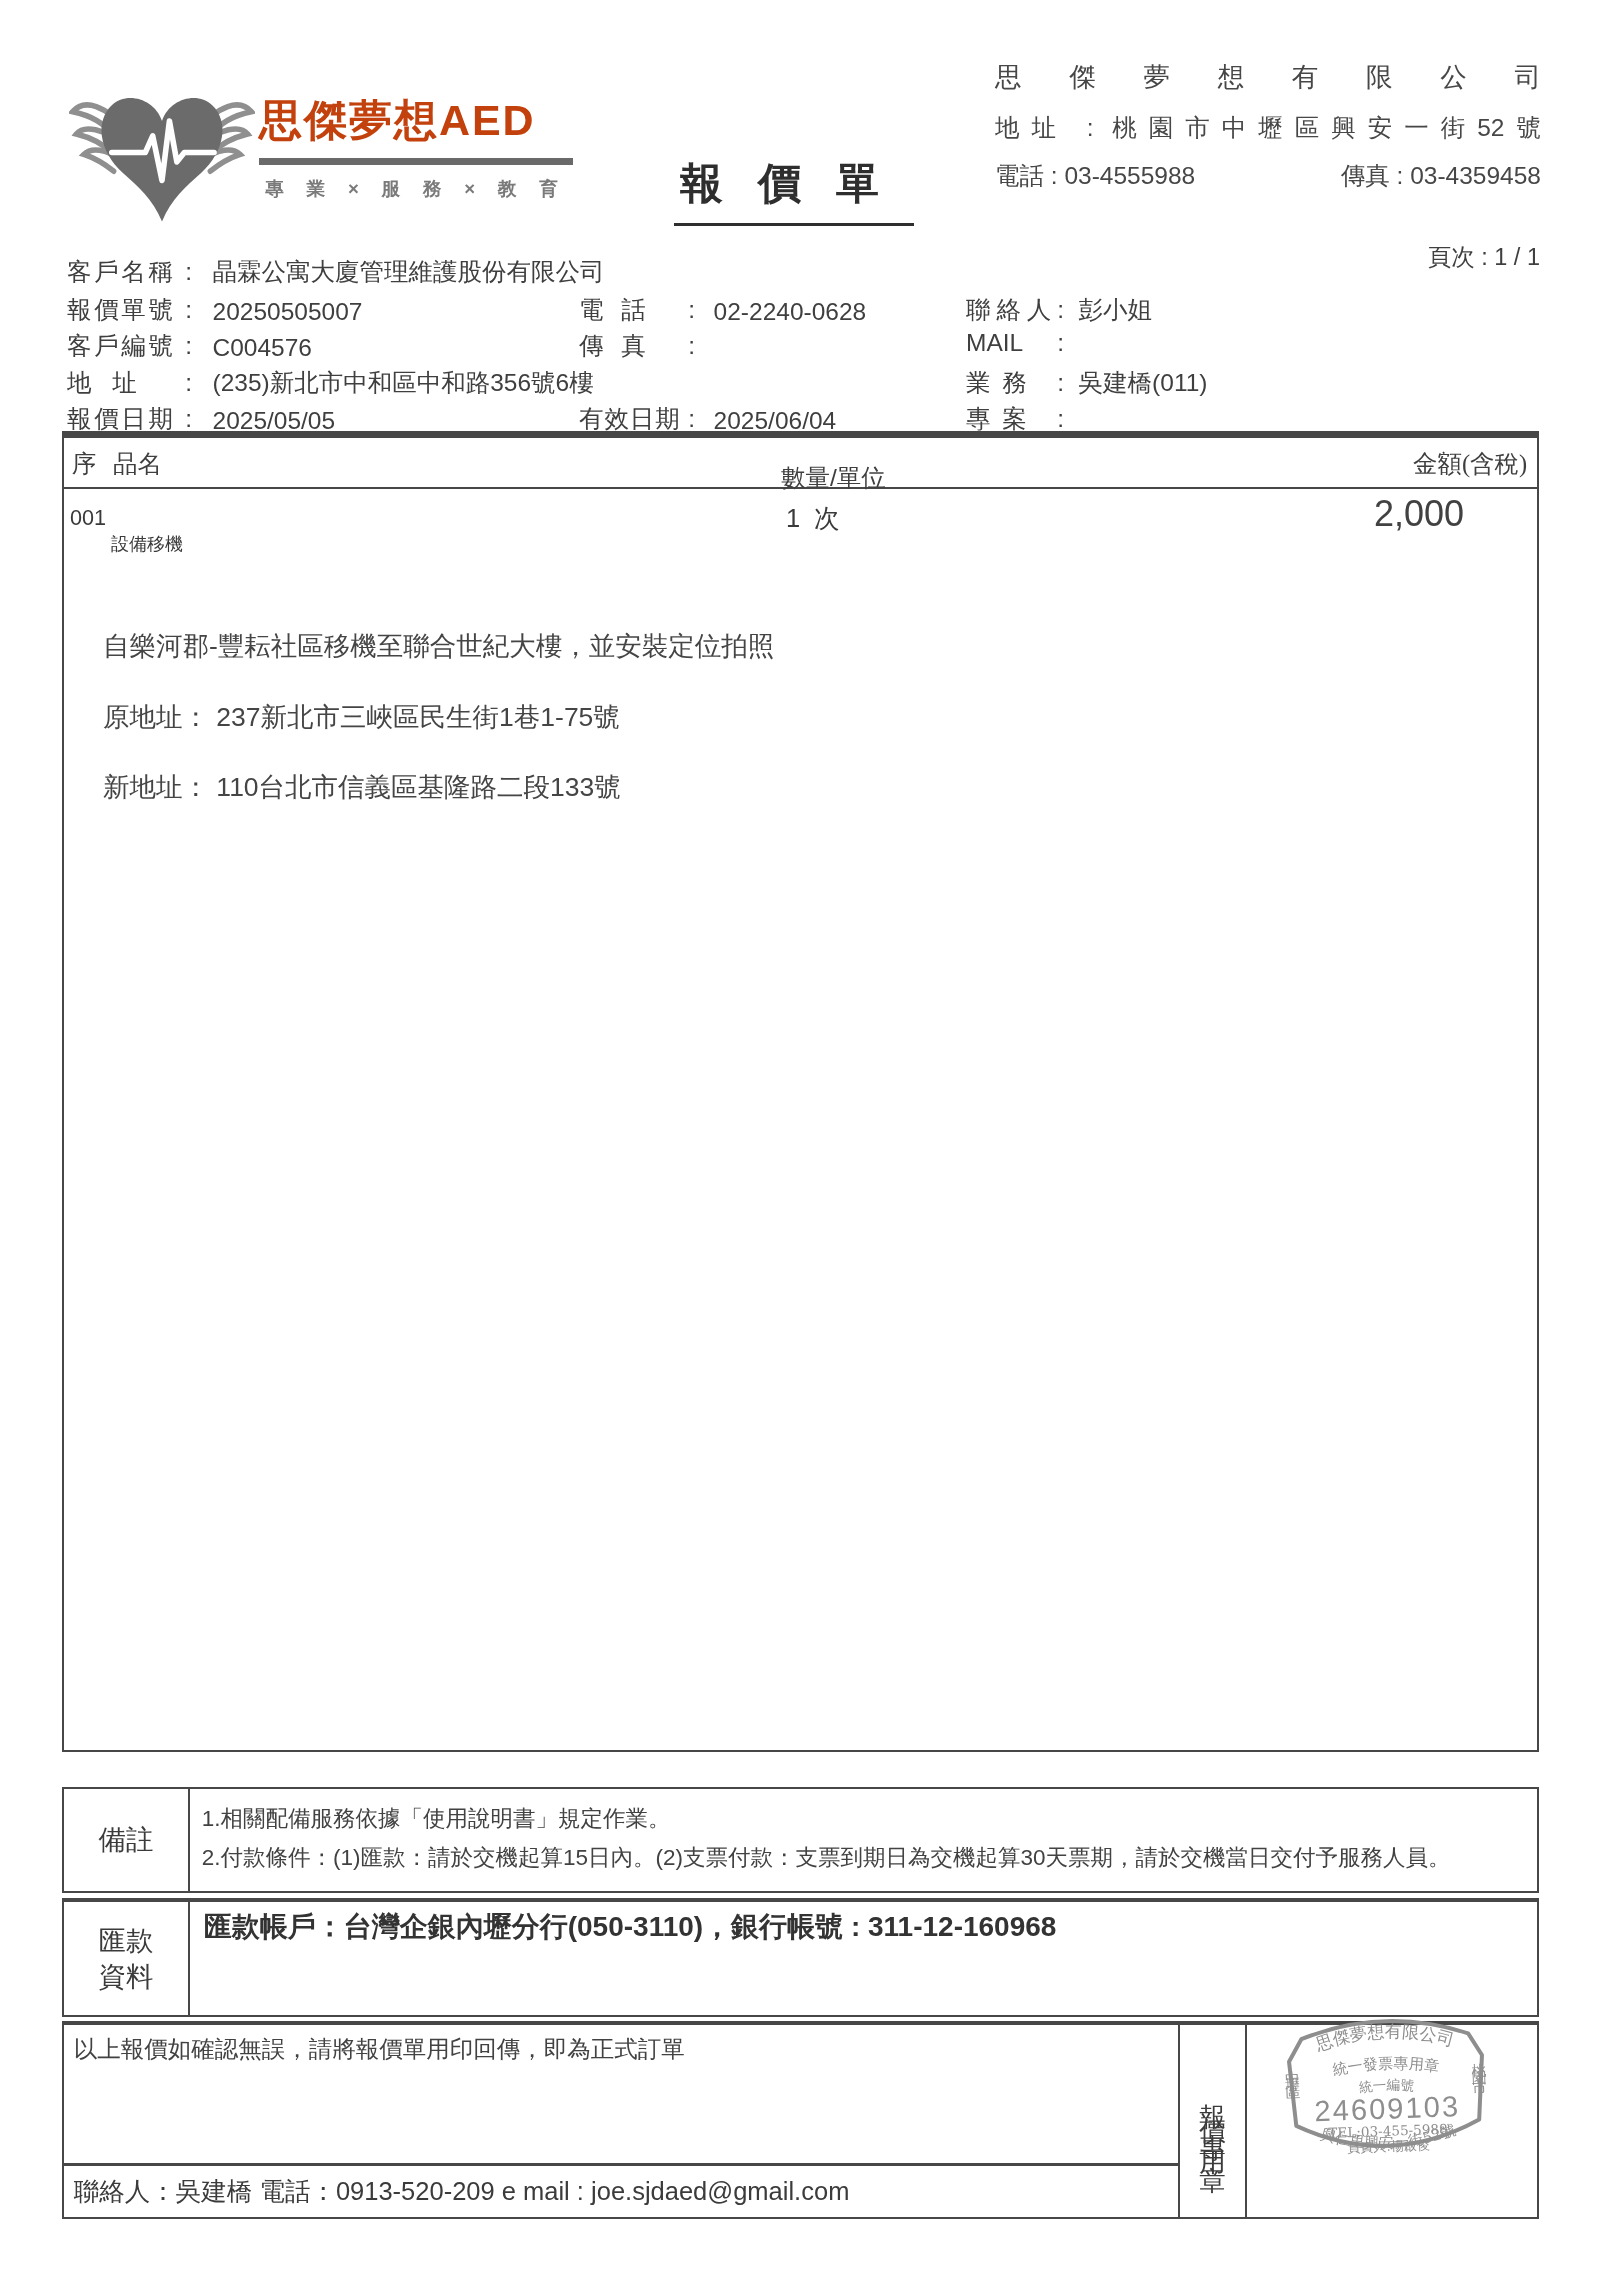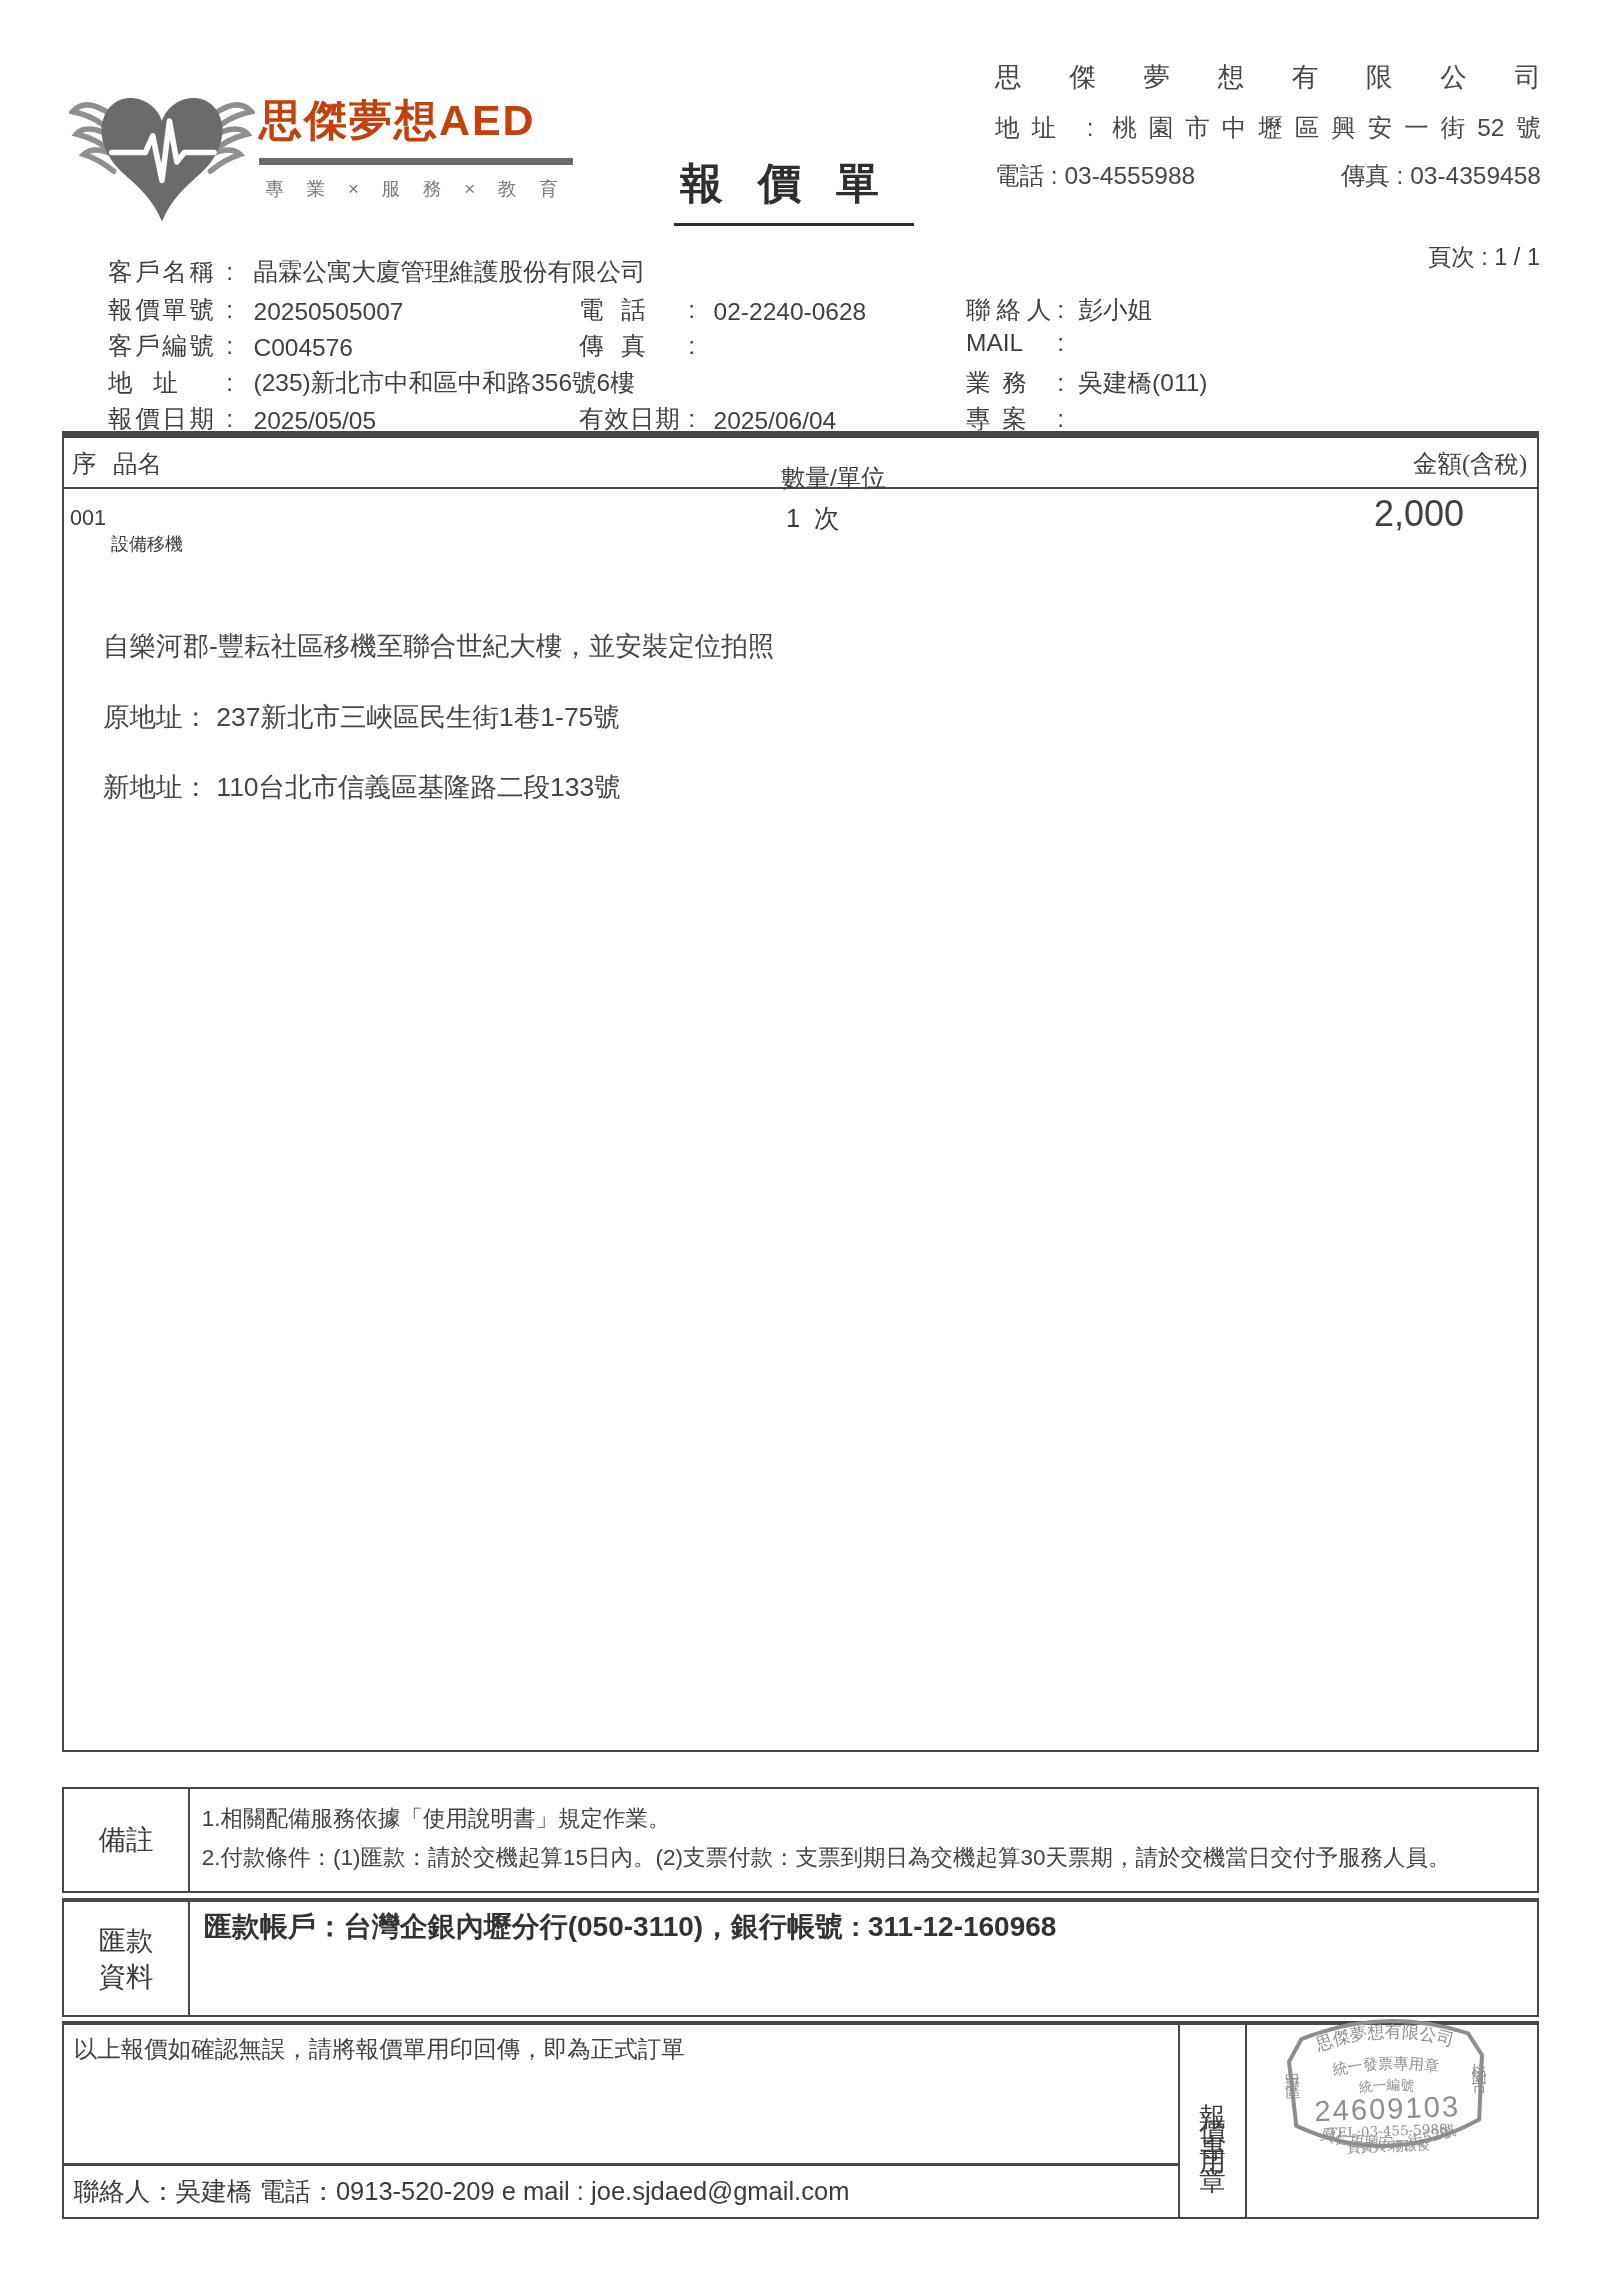--- a/index.html
+++ b/index.html
@@ -4,32 +4,32 @@
 <style>
   html,body{margin:0;padding:0;background:#fff;}
   .page{position:relative;width:1621px;height:2294px;background:#fff;
         font-family:"Liberation Sans",sans-serif;color:#3a3a3a;overflow:hidden;}
   
   .logo-wrap{position:absolute;left:69px;top:61px;display:flex;align-items:flex-start;}
   .logo-svg{width:186px;height:172px;}
   .logo-text{margin-left:3.9px;padding-top:31px;width:314px;}
   .brand{font-size:43px;font-weight:bold;color:#c2410c;letter-spacing:2px;white-space:nowrap;}
   .brand-bar{height:6.9px;background:#6a6a6a;margin-top:7.8px;}
-  .tagline{margin-top:11.8px;font-size:18.6px;font-weight:normal;color:#7a7a7a;letter-spacing:8.8px;text-align:center;white-space:nowrap;}
+  .tagline{margin-top:11.8px;font-size:18.6px;font-weight:bold;color:#7a7a7a;letter-spacing:8.8px;text-align:center;white-space:nowrap;}
   .doc-title{position:absolute;left:674px;top:155px;font-size:43px;font-weight:bold;color:#2e2e2e;
              letter-spacing:35px;padding:0 0 9.8px 5.9px;border-bottom:3.9px solid #2e2e2e;white-space:nowrap;}
   .company-block{position:absolute;left:995px;top:59px;width:546px;color:#474747;}
   .company-name{font-size:26.5px;text-align:justify;text-align-last:justify;}
   .company-address{font-size:24.5px;margin-top:15.7px;text-align:justify;text-align-last:justify;}
   .company-phone-row{margin-top:15.7px;font-size:24.5px;display:flex;justify-content:space-between;}
   .page-info{position:absolute;left:1166px;top:241px;width:374px;text-align:right;font-size:23.5px;color:#3f3f3f;}
   
   .cust{position:absolute;left:67px;width:1480px;font-size:24.5px;color:#3f3f3f;white-space:nowrap;}
   .lbl{display:inline-block;text-align:justify;text-align-last:justify;vertical-align:bottom;}
-  .lbl.c1{width:125px;margin-right:13.7px;margin-left:41px;}
+  .lbl.c1{width:125px;margin-right:13.7px;}
   .lbl.c2{width:116px;margin-right:11.8px;}
   .lbl.c3{width:98px;margin-right:7.8px;}
   .cust .col2{position:absolute;left:512px;top:0;}
   .cust .col3{position:absolute;left:899px;top:0;}
   
   .items-table{position:absolute;left:62px;top:431px;width:1477px;height:1321px;
                border:2.9px solid #474747;border-top-width:7.8px;box-sizing:border-box;}
   .items-head{position:relative;height:49px;border-bottom:2.9px solid #474747;font-size:24.5px;color:#3f3f3f;}
   .items-head .h-seq{position:absolute;left:7.8px;top:8.8px;}
   .items-head .h-name{position:absolute;left:49px;top:8.8px;}

